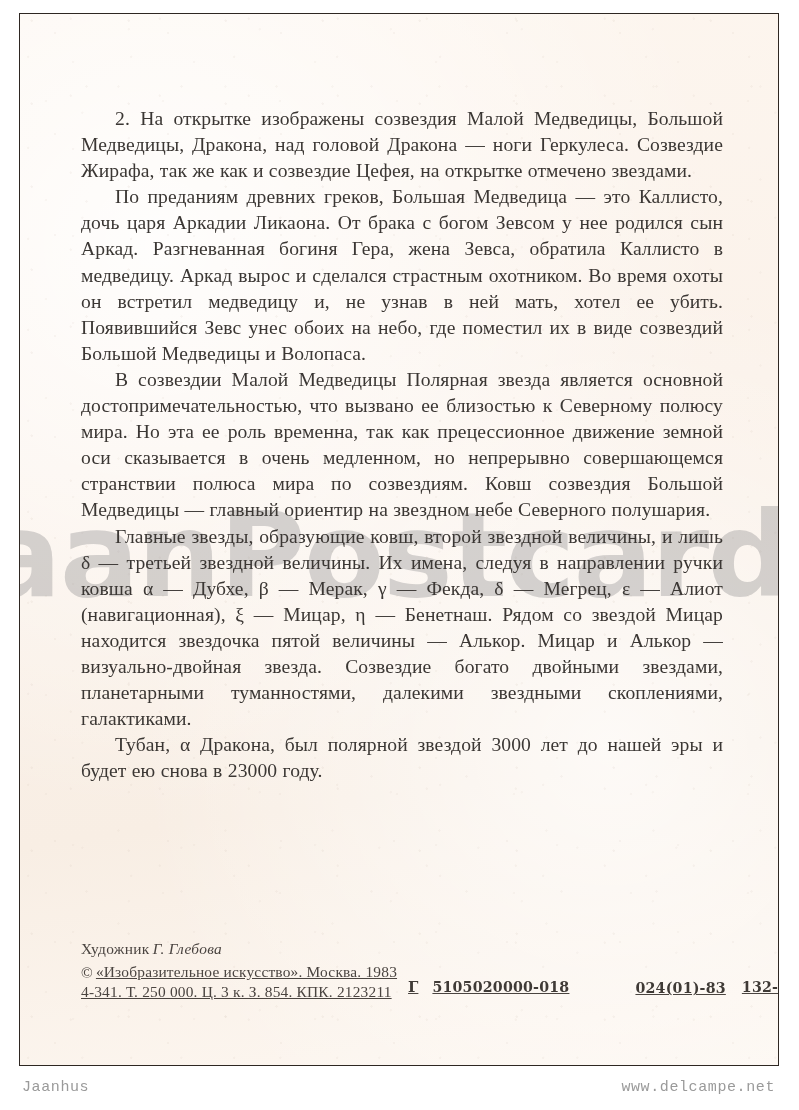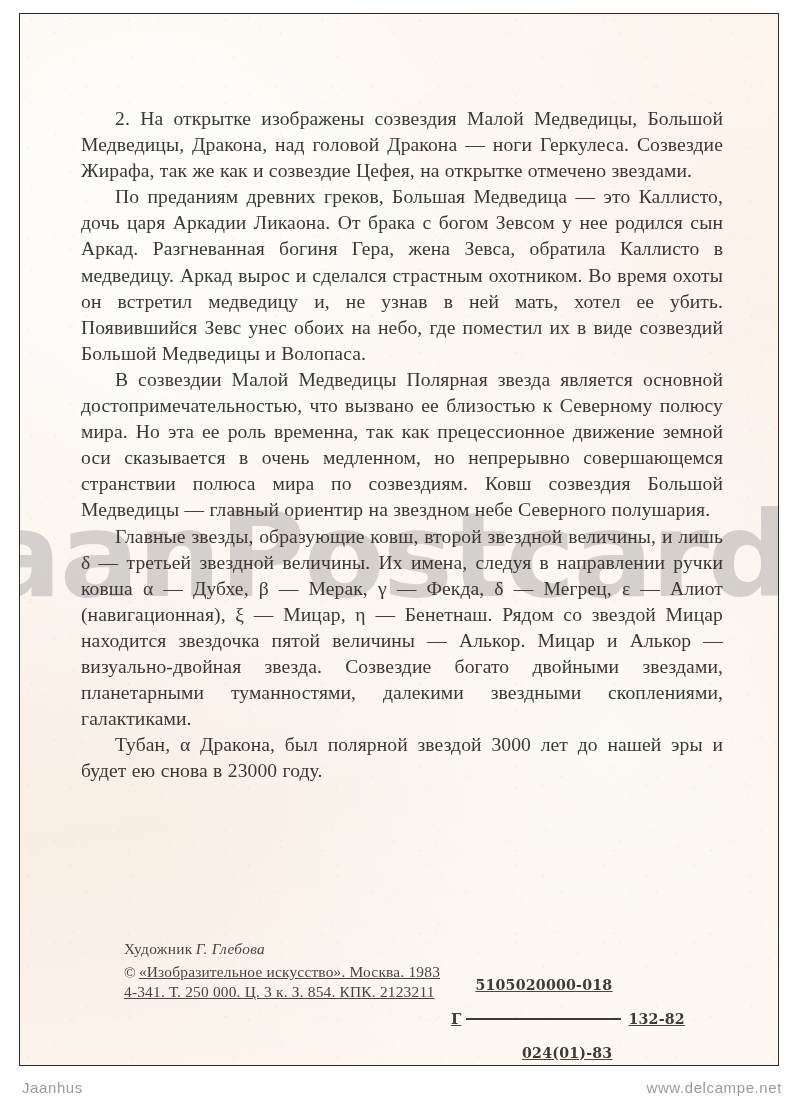--- a/index.html
+++ b/index.html
@@ -104,21 +104,20 @@
   
   #colophon {
     position: absolute;
     left: 61px;
     top: 925px;
     width: 660px;
     z-index: 3;
     color: #4a4440;
     font-size: 15.4px;
     line-height: 19px;
-    margin-left: 43px;
   }
   #artist-credit {
     font-size: 15.4px;
     letter-spacing: .3px;
     white-space: nowrap;
   }
   #artist-credit .artist-name {
     font-style: italic;
     padding-left: 3px;
   }
@@ -148,21 +147,21 @@
     margin-top: 16px;
     font-family: "DejaVu Serif", "Liberation Serif", serif;
     font-weight: 700;
     font-size: 14.2px;
     color: #3f3a36;
     white-space: nowrap;
   }
   #catalog-prefix { padding-right: 5px; font-size: 15px; }
   #catalog-fraction {
     display: inline-flex;
-    flex-direction: column;
+    flex-direction: row;
     align-items: flex-end;
     line-height: 15px;
     gap: 24px;
   }
   #catalog-numerator { padding: 0 9px 1px 9px; letter-spacing: .2px; }
   #catalog-rule {
     width: 100%;
     height: 1.6px;
     background: #3f3a36;
   }
@@ -174,27 +173,27 @@
     position: absolute;
     left: 0;
     right: 0;
     top: 1069px;
     height: 41px;
     background: #ffffff;
   }
   #scan-footer .footer-text {
     position: absolute;
     top: 10px;
-    font-family: Liberation Sans, sans-serif;
+    font-family: Liberation Mono, monospace;
     font-size: 15px;
     color: #9a9a9a;
     letter-spacing: .6px;
   }
   #source-credit { left: 22px; }
-  #marketplace-url { right: 17px; letter-spacing: 1px; }
+  #marketplace-url { right: 24px; letter-spacing: 1px; }
 </style>
 </head>
 <body>
 
 <div id="scan-canvas">
 
   <div id="postcard">
 
     <div id="paper-grain"></div>
 

